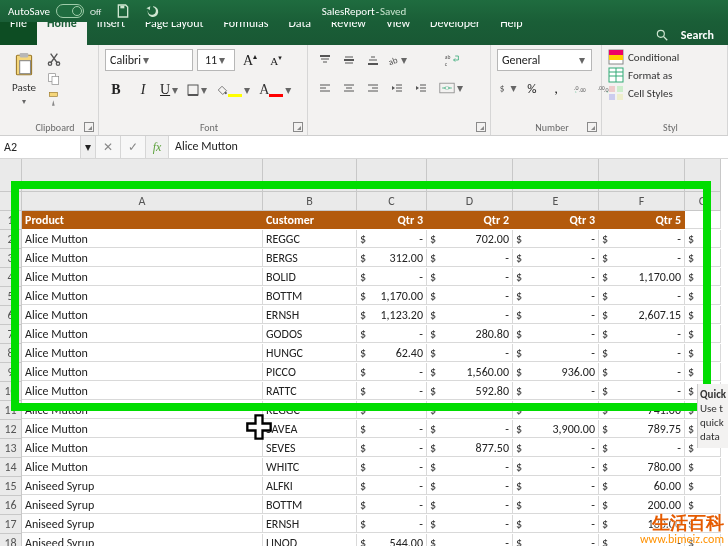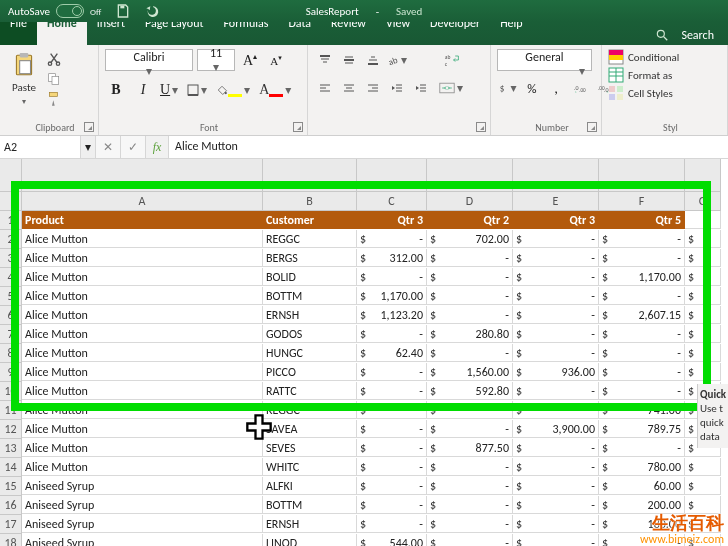--- a/index.html
+++ b/index.html
@@ -38,41 +38,42 @@
   }
   .toggle-off::after{
     content:""; position:absolute; right:1px; top:1px;
     width:8px; height:8px; border-radius:50%; border:1px solid #9fcca9;
   }
   .quick-icon {
     width:16px; height:16px; fill:#cfe6d1; margin-left:14px;
   }
   .doc-title {
     position: absolute; left:50%; transform:translateX(-50%);
-    display:flex; gap:17px; white-space:nowrap;
+    display:flex; gap:1px; white-space:nowrap;
   }
   .doc-title .save-state{color:#c9e4cf}
 
   
   .ribbon-tabs{
     background:linear-gradient(#1a5e37,#195834);
     height:23px; display:flex; align-items:flex-end;
     color:#fff; font-size:12px;
   }
   .tab{
     padding:4px 10px 15px; cursor:pointer;
   }
   .tab.file{background:#0d4d23}
   .tab.active{
     background:#f3f2f1; color:#1a5e37; font-weight:600;
   }
   .search-tab{
     display:flex; align-items:center; gap:12px;
     margin-left:auto; margin-right:6px;
     padding:3px 8px;
+    font-weight:bold;
   }
   .search-tab svg{width:14px;height:14px;fill:#cfe6d1}
 
   
   .ribbon{
     background:#f3f2f1; border-bottom:1px solid #cfcfcf;
     display:flex; height:90px;
   }
   .group{
     border-right:1px solid #d6d6d6; position:relative;
@@ -101,21 +102,21 @@
     gap:2px; font-size:11px; color:#333; padding-top:2px;
   }
   .clip-row{display:flex; gap:4px}
   .clip-mini{display:flex; flex-direction:column; gap:4px; padding-top:2px}
 
   
   .g-font{width:196px}
   .font-row1{display:flex; gap:4px; align-items:center}
   .combo{
     background:#fff; border:1px solid #b7b7b7; height:20px;
-    display:flex; align-items:center; padding:0 4px; font-size:12px;flex-direction:column;
+    display:flex; align-items:center; padding:0 4px; font-size:12px;
   }
   .combo.font-name{width:78px}
   .combo.font-size{width:28px; justify-content:center}
   .drop{width:10px; text-align:center; color:#666}
   .btn{
     height:20px; min-width:20px; display:flex;
     align-items:center; justify-content:center;
     border:1px solid transparent; border-radius:2px;
   }
   .font-row2{display:flex; gap:5px; align-items:center; margin-top:6px}

